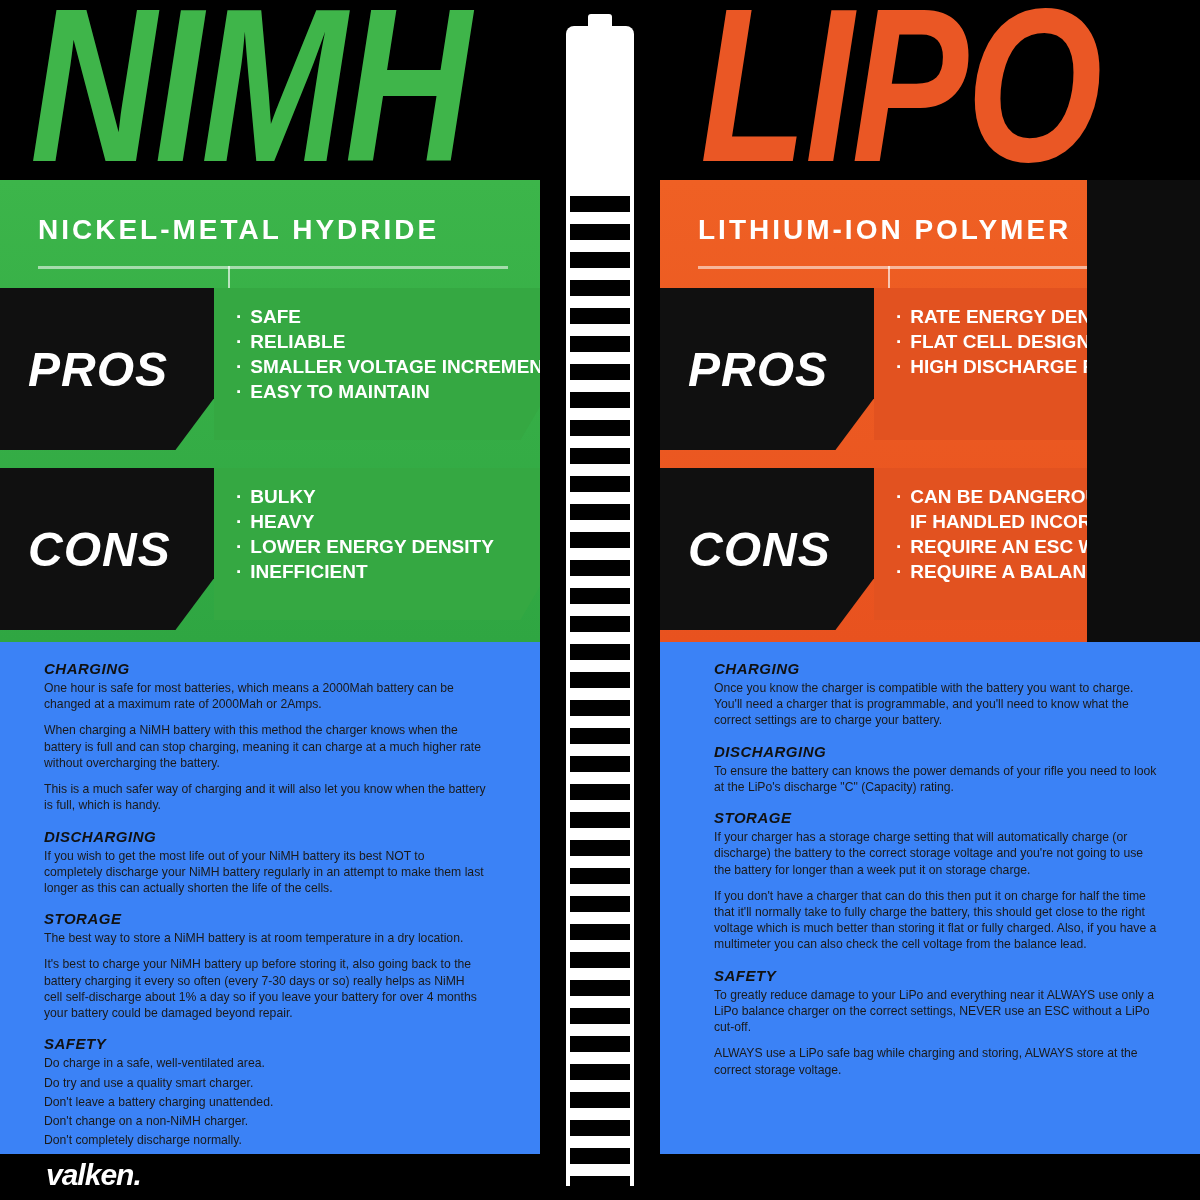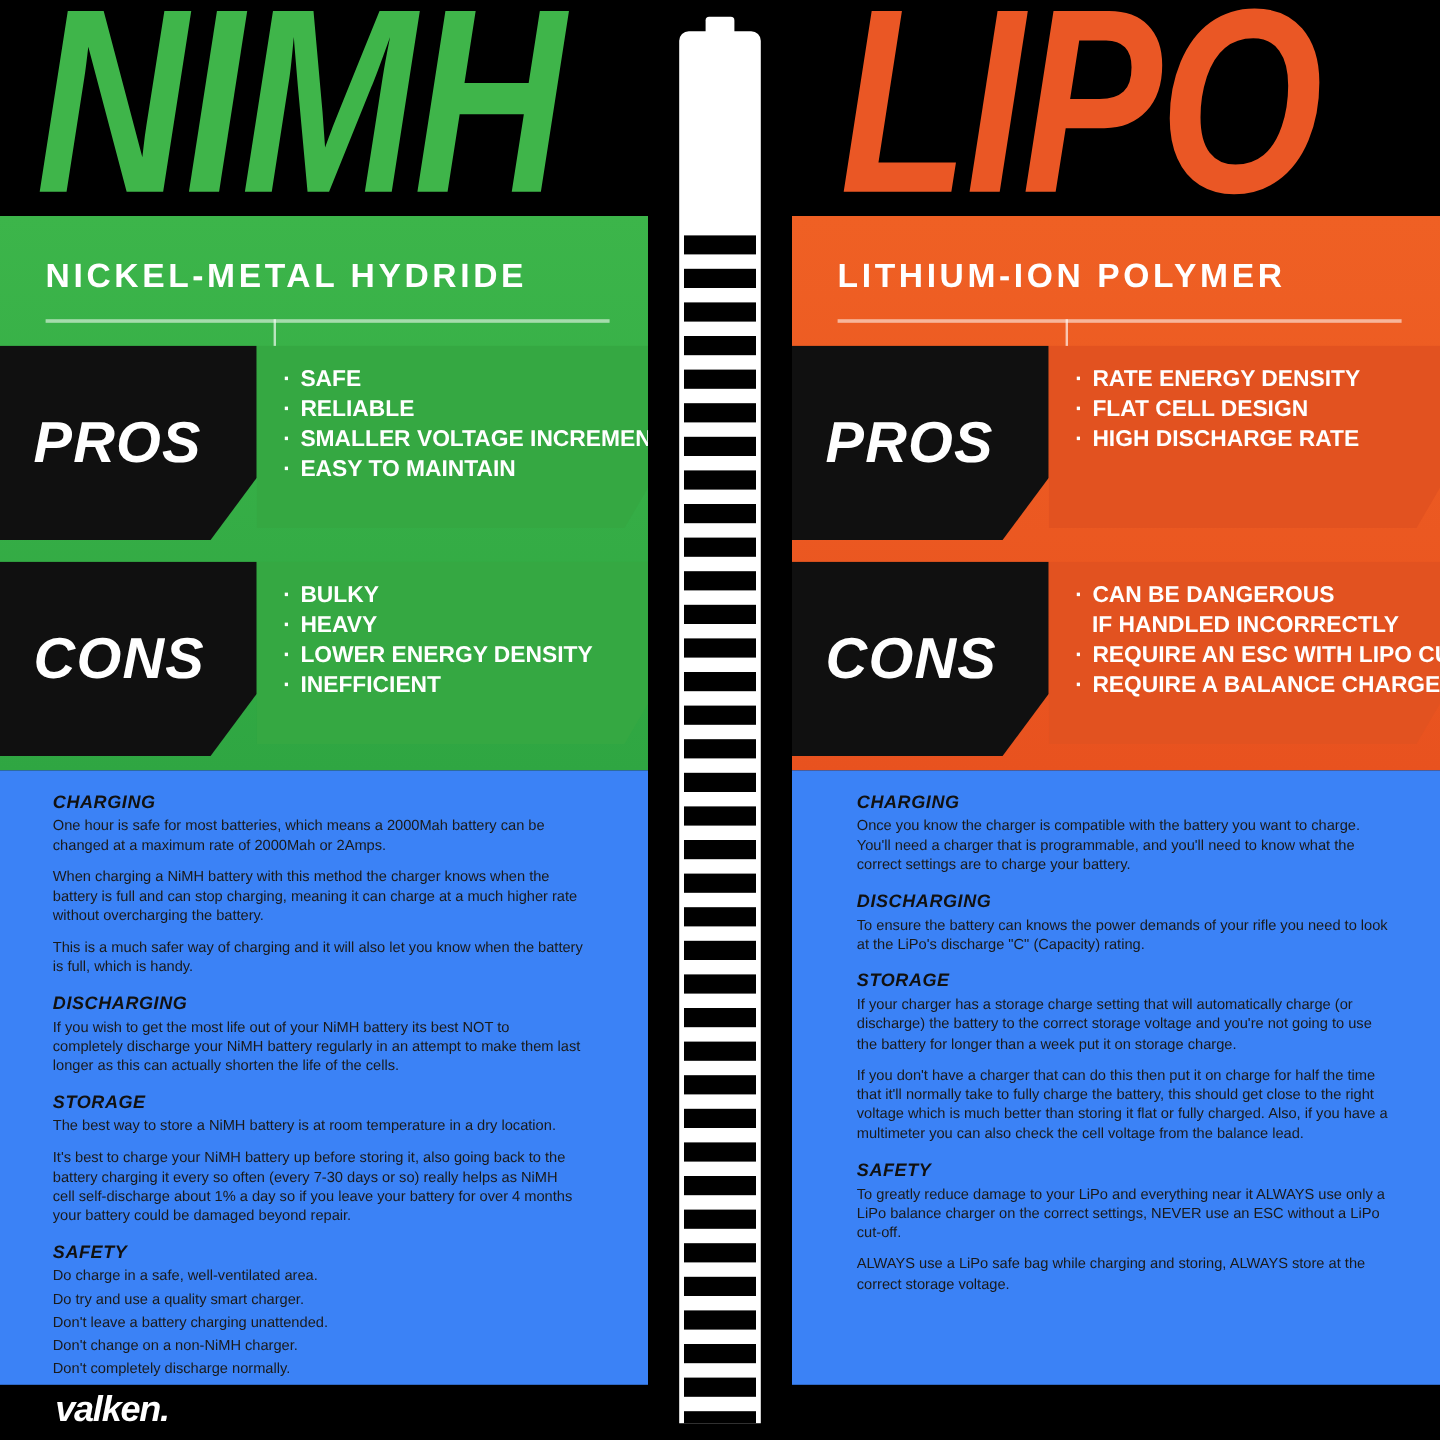--- a/index.html
+++ b/index.html
@@ -60,21 +60,21 @@
     height: 462px;
     overflow: hidden;
   }
   .panel.left {
     left: 0;
     width: 540px;
     background: linear-gradient(180deg, #3cb54a 0%, #2fa642 100%);
   }
   .panel.right {
     left: 660px;
-    width: 540px;
+    width: 427px;
     background: linear-gradient(180deg, #ef6024 0%, #e8521f 100%);
   }
   .subtitle {
     position: absolute;
     top: 34px;
     color: #ffffff;
     font-size: 28px;
     font-weight: bold;
     letter-spacing: 3px;
     white-space: nowrap;

